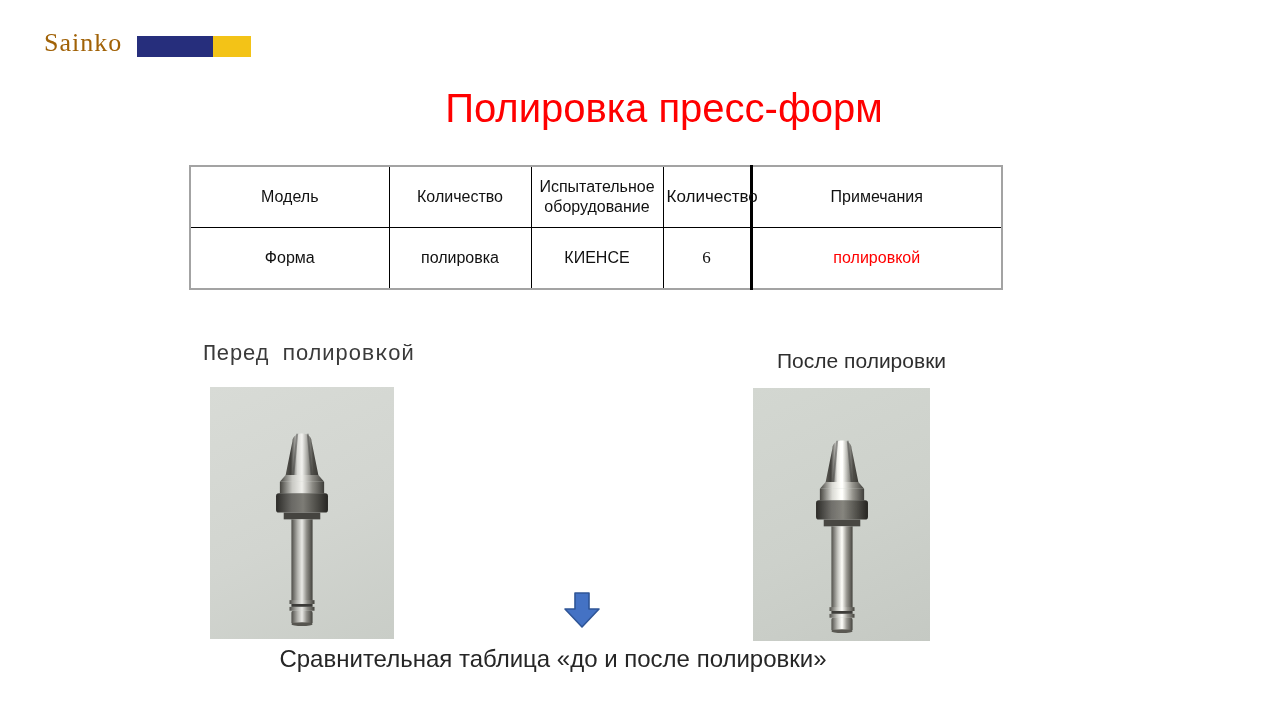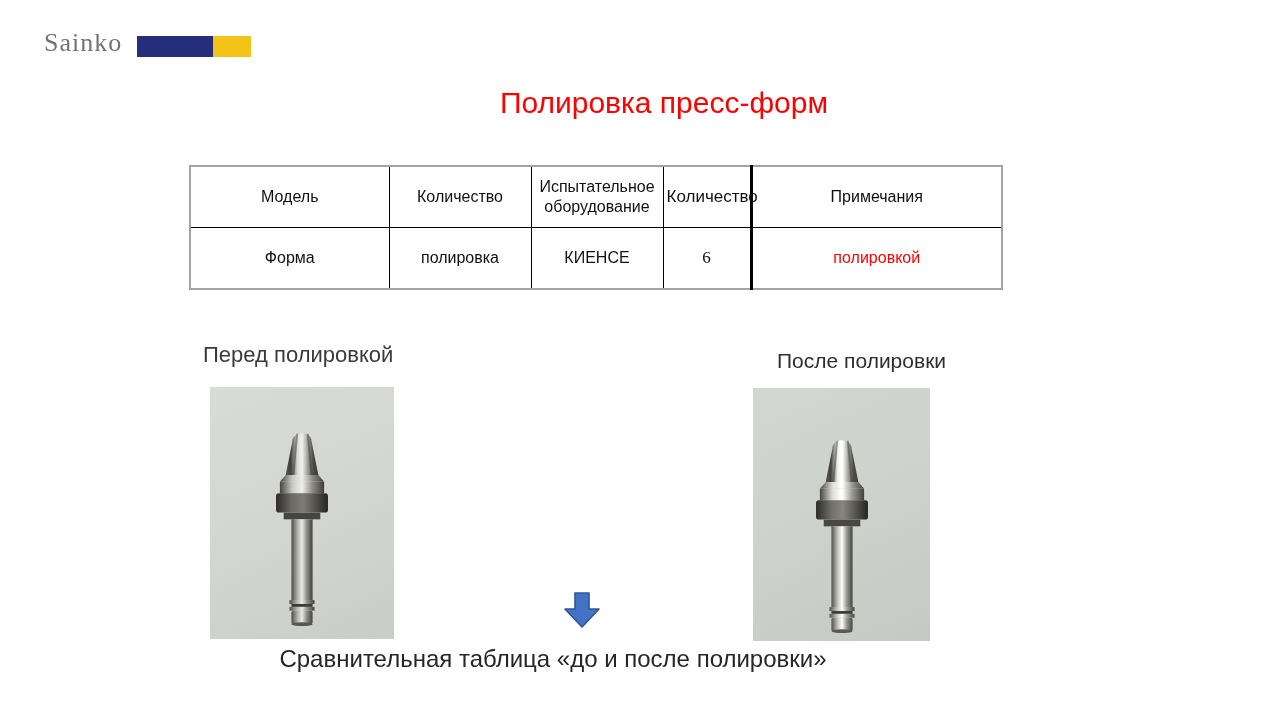--- a/index.html
+++ b/index.html
@@ -3,47 +3,47 @@
 <meta charset="utf-8">
 <style>
   html,body{margin:0;padding:0;background:#888;}
   .slide{
     position:relative;width:1280px;height:720px;background:#ffffff;
     font-family:"Liberation Sans",sans-serif;overflow:hidden;margin:0 auto;
   }
   
   .logo-text{
     position:absolute;left:44px;top:28px;
-    font-family:"Liberation Serif",serif;font-size:26px;color:#737373;
+    font-family:"Liberation Serif",serif;font-size:26px;color:#a16207;
     letter-spacing:1px;
     text-align:right;
   }
   .logo-bar-navy{position:absolute;left:137px;top:36px;width:76px;height:21px;background:#262e7c;}
   .logo-bar-yellow{position:absolute;left:213px;top:36px;width:38px;height:21px;background:#f3c317;}
   
   .title{
     position:absolute;left:664px;top:86px;transform:translateX(-50%);
-    font-size:30px;color:#ff0000;white-space:nowrap;
+    font-size:40px;color:#ff0000;white-space:nowrap;
   }
   
   table.spec{
     position:absolute;left:189px;top:165px;width:812px;
     border-collapse:collapse;table-layout:fixed;
     border:2px solid #a3a3a3;
   }
   table.spec td{
     border:1.5px solid #000;text-align:center;vertical-align:middle;
     font-size:16px;color:#111;height:56px;padding:2px 3px;line-height:1.25;
   }
   table.spec td.notes-col{border-left:3px solid #000;}
   table.spec td.qty-head{font-size:17px;}
   table.spec td.qty-val{font-family:"Liberation Serif",serif;font-size:17px;}
   table.spec td.notes-val{color:#ff0000;}
   
-  .label-before{position:absolute;left:203px;top:342px;font-size:22px;color:#3a3a3a;white-space:nowrap;}
+  .label-before{position:absolute;left:203px;top:342px;font-size:22px;color:#3a3a3a;white-space:nowrap;font-family:Liberation Mono, monospace;}
   .label-after{position:absolute;left:748px;top:349px;font-size:21px;color:#2e2e2e;white-space:nowrap;margin-left:29px;}
   
   .photo{position:absolute;display:flex;justify-content:center;align-items:flex-start;}
   .photo-before{left:210px;top:387px;width:184px;height:252px;
     background:linear-gradient(155deg,#d8dbd6 0%,#d2d5d0 55%,#c9cdc7 100%);}
   .photo-after{left:753px;top:388px;width:177px;height:253px;
     background:linear-gradient(155deg,#d3d7d1 0%,#cdd1cb 55%,#c5c9c3 100%);}
   .pin-before{margin-top:40px;}
   .pin-after{margin-top:46px;filter:brightness(1.07) contrast(1.04);}
   

